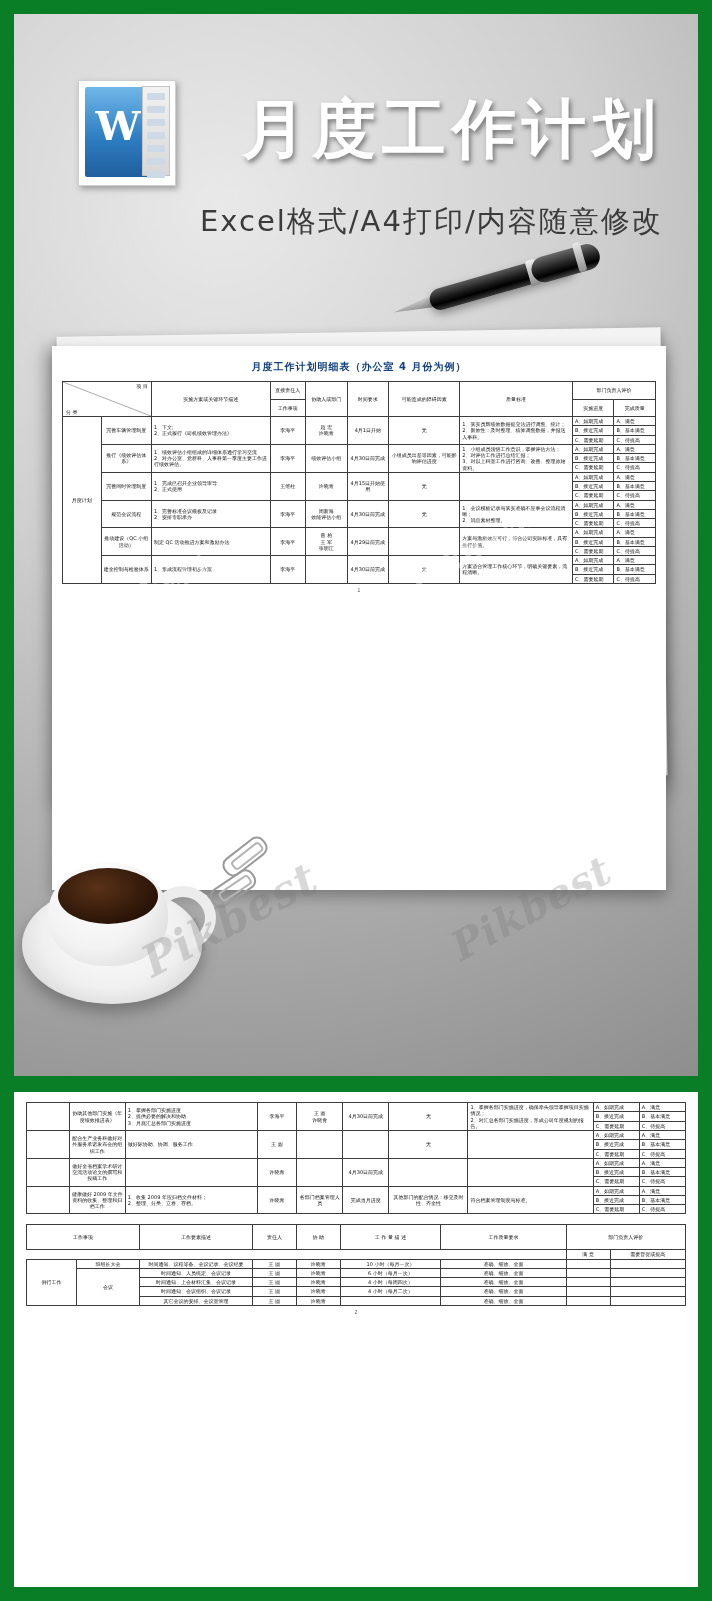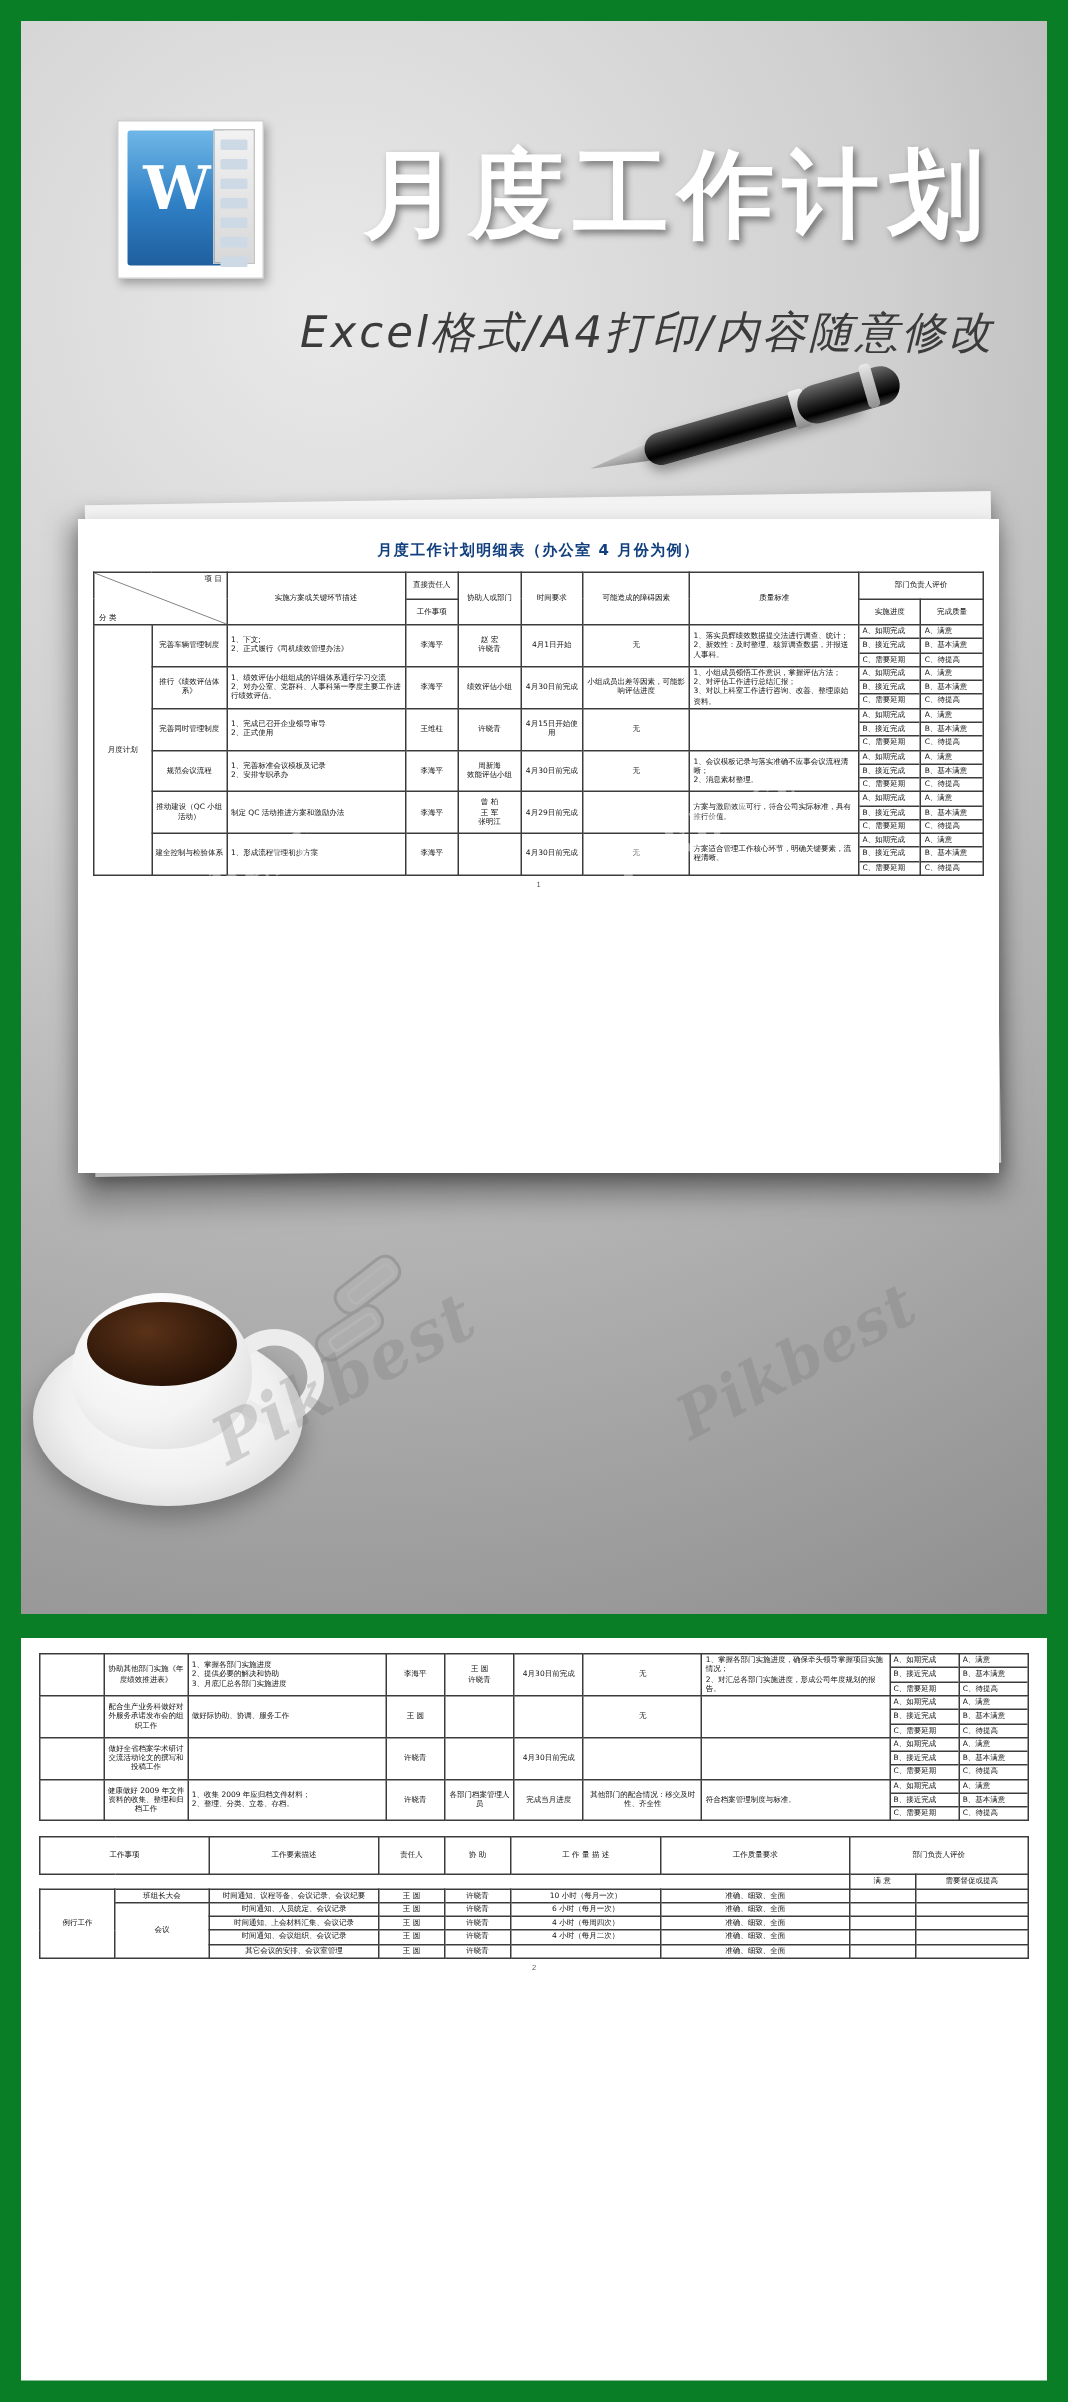--- a/index.html
+++ b/index.html
@@ -21,21 +21,20 @@
   .hero-title{
     position:absolute;left:228px;top:72px;
     font-size:64px;font-weight:bold;color:#fff;letter-spacing:6px;
     text-shadow:2px 3px 5px rgba(0,0,0,.45);
     font-family:"DejaVu Sans",sans-serif;
   }
   .hero-sub{
     position:absolute;left:186px;top:188px;
     font-size:29px;color:#3b3b3b;letter-spacing:2px;
     font-family:"DejaVu Sans",sans-serif;
-    font-style:italic;
   }
 
   
   .word-icon{position:absolute;left:64px;top:66px;width:96px;height:104px;}
   .word-icon .sheet{
     position:absolute;left:0;top:0;width:96px;height:104px;background:#fff;
     border:1px solid #cfcfcf;box-shadow:2px 3px 6px rgba(0,0,0,.3);
   }
   .word-icon .blue{
     position:absolute;left:7px;top:7px;width:66px;height:90px;
@@ -104,21 +103,21 @@
   
   .paper-shadow{
     position:absolute;left:34px;top:328px;width:620px;height:460px;
     background:rgba(0,0,0,.22);filter:blur(9px);transform:rotate(-1deg);
   }
   .paper-back{
     position:absolute;left:46px;top:318px;width:604px;height:448px;background:#f3f3f3;
     transform:rotate(-0.9deg);box-shadow:0 4px 10px rgba(0,0,0,.25);
   }
   .paper-front{
-    position:absolute;left:38px;top:332px;width:614px;height:436px;background:#fff;
+    position:absolute;left:38px;top:332px;width:614px;height:544px;background:#fff;
     box-shadow:0 6px 14px rgba(0,0,0,.3);
   }
 
   
   table.doc{border-collapse:collapse;width:100%;table-layout:fixed;}
   table.doc td,table.doc th{
     border:1px solid #3c3c3c;
     font-size:5px;line-height:1.25;
     padding:1px 2px;
     color:#111;

